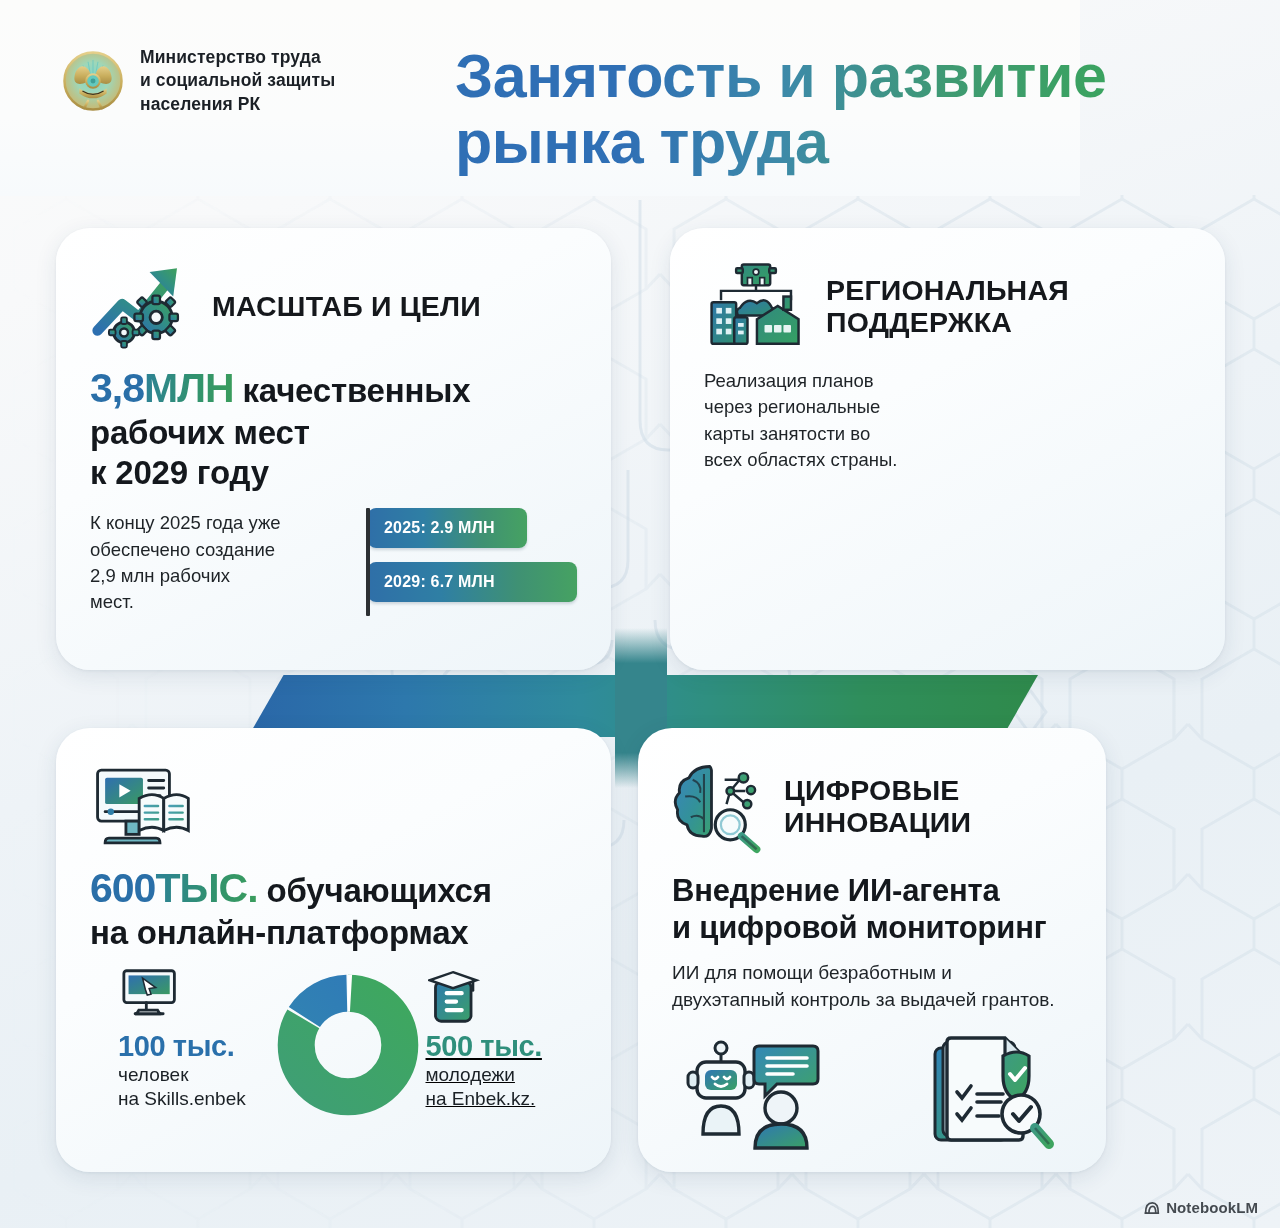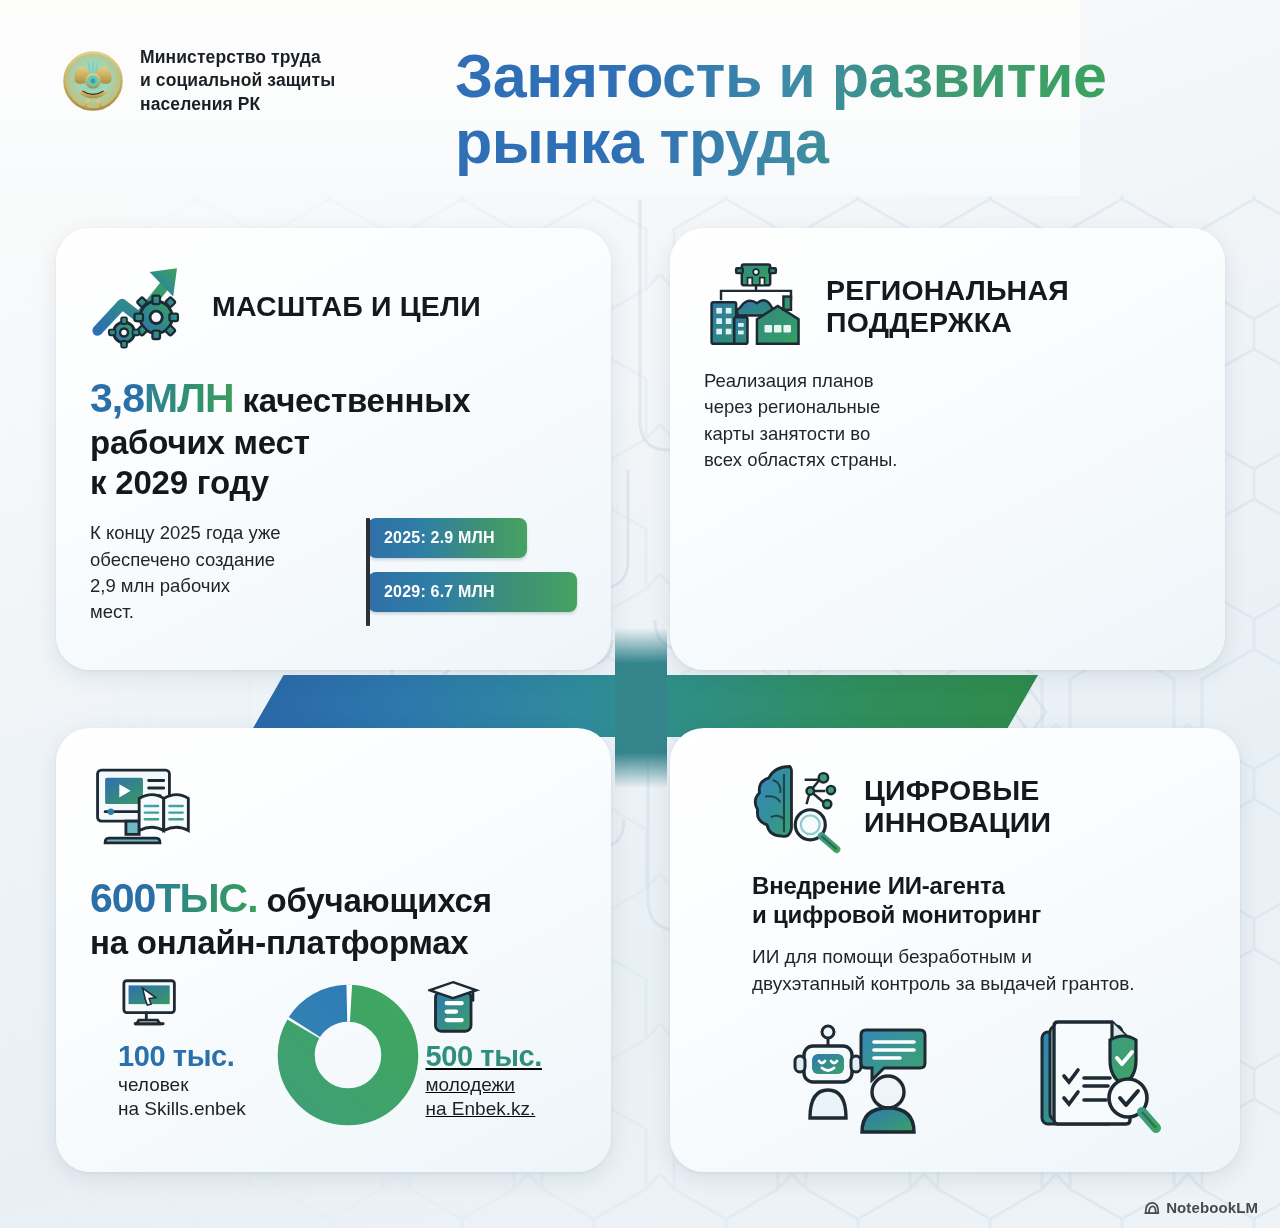--- a/index.html
+++ b/index.html
@@ -124,21 +124,21 @@
   .card::after{
     content:"";
     position:absolute;
     inset:0;
     pointer-events:none;
     border-radius:34px;
   }
   .card-1 { left: 56px;  top: 0;    width: 555px; height: 442px; }
   .card-2 { left: 670px; top: 0;    width: 555px; height: 442px; }
   .card-3 { left: 56px;  top: 500px; width: 555px; height: 444px; }
-  .card-4 { left: 670px; top: 500px; width: 570px; height: 444px; padding-left: 48px; }
+  .card-4 { left: 638px; top: 500px; width: 468px; height: 444px; }
 
   .card-inner { position: relative; padding: 30px 34px; height: 100%; }
 
   
   .card-head {
     display: flex;
     align-items: center;
     gap: 18px;
     min-height: 96px;
   }
@@ -148,21 +148,21 @@
     font-size: 28.5px;
     font-weight: 800;
     letter-spacing: .2px;
     line-height: 1.14;
     color: #15181c;
     white-space: pre-line;
   }
 
   
   .headline {
-    margin-top: 20px;
+    margin-top: 10px;
     font-size: 33px;
     font-weight: 800;
     line-height: 1.2;
     color: #14181d;
     letter-spacing: -.2px;
   }
   .headline .big {
     font-size: 41px;
     font-weight: 800;
     letter-spacing: -1px;
@@ -623,21 +623,21 @@
               <circle cx="62" cy="70" r="16" fill="#f6fbfc" stroke="#1e2a33" stroke-width="3.4"></circle>
               <circle cx="62" cy="70" r="10" fill="none" stroke="#8fc9d4" stroke-width="2.4"></circle>
               <path d="M74 82 L90 96" stroke="url(#g4b)" stroke-width="8" stroke-linecap="round"></path>
               <path d="M74 82 L90 96" stroke="#1e2a33" stroke-width="2.6" fill="none" opacity=".45"></path>
             </g>
           </svg>
           <div class="card-title">ЦИФРОВЫЕ
 ИННОВАЦИИ</div>
         </div>
 
-        <div class="headline" style="font-size:24px;margin-top:18px;white-space:pre-line">Внедрение ИИ-агента
+        <div class="headline" style="font-size:31px;margin-top:18px;white-space:pre-line">Внедрение ИИ-агента
 и цифровой мониторинг</div>
 
         <div class="body-text" style="margin-top:14px;font-size:19px">ИИ для помощи безработным и
 двухэтапный контроль за выдачей грантов.</div>
 
         <div class="c4-illos">
           <svg class="illo" viewBox="0 0 140 120" aria-hidden="true">
             <defs>
               <linearGradient id="g5a" x1="0" y1="0" x2="1" y2="1">
                 <stop offset="0%" stop-color="#2f77b4"></stop>

